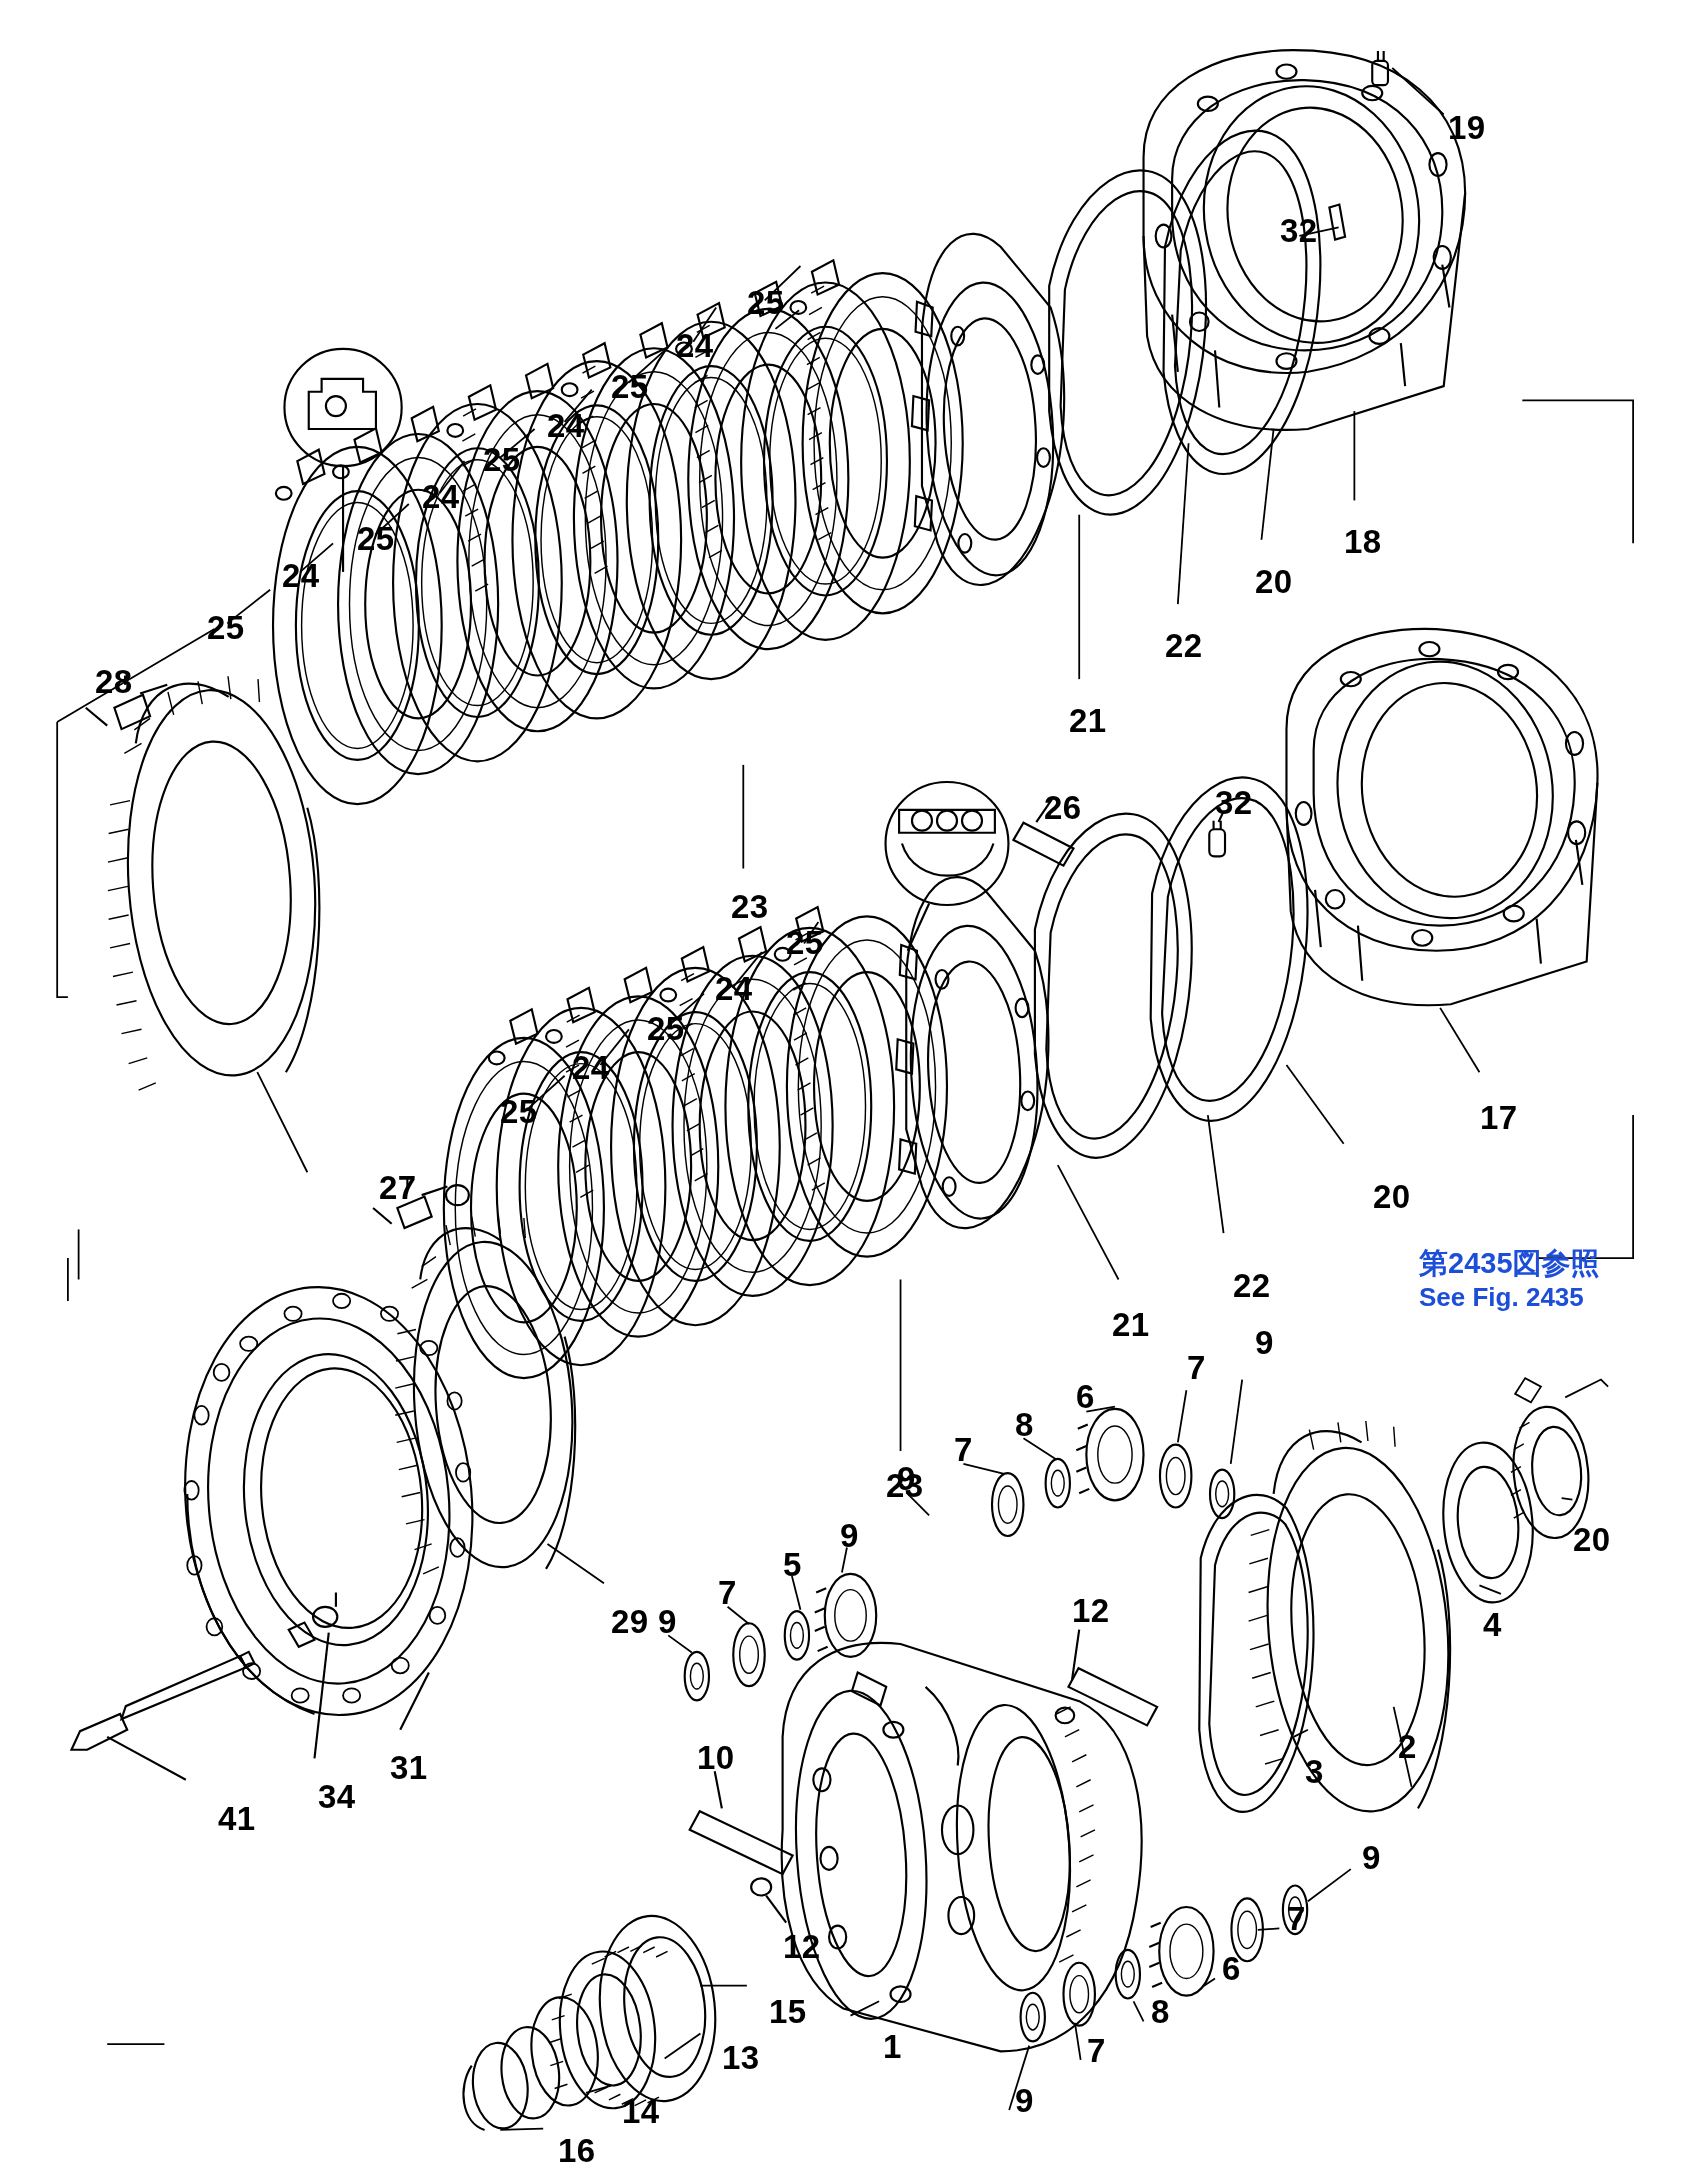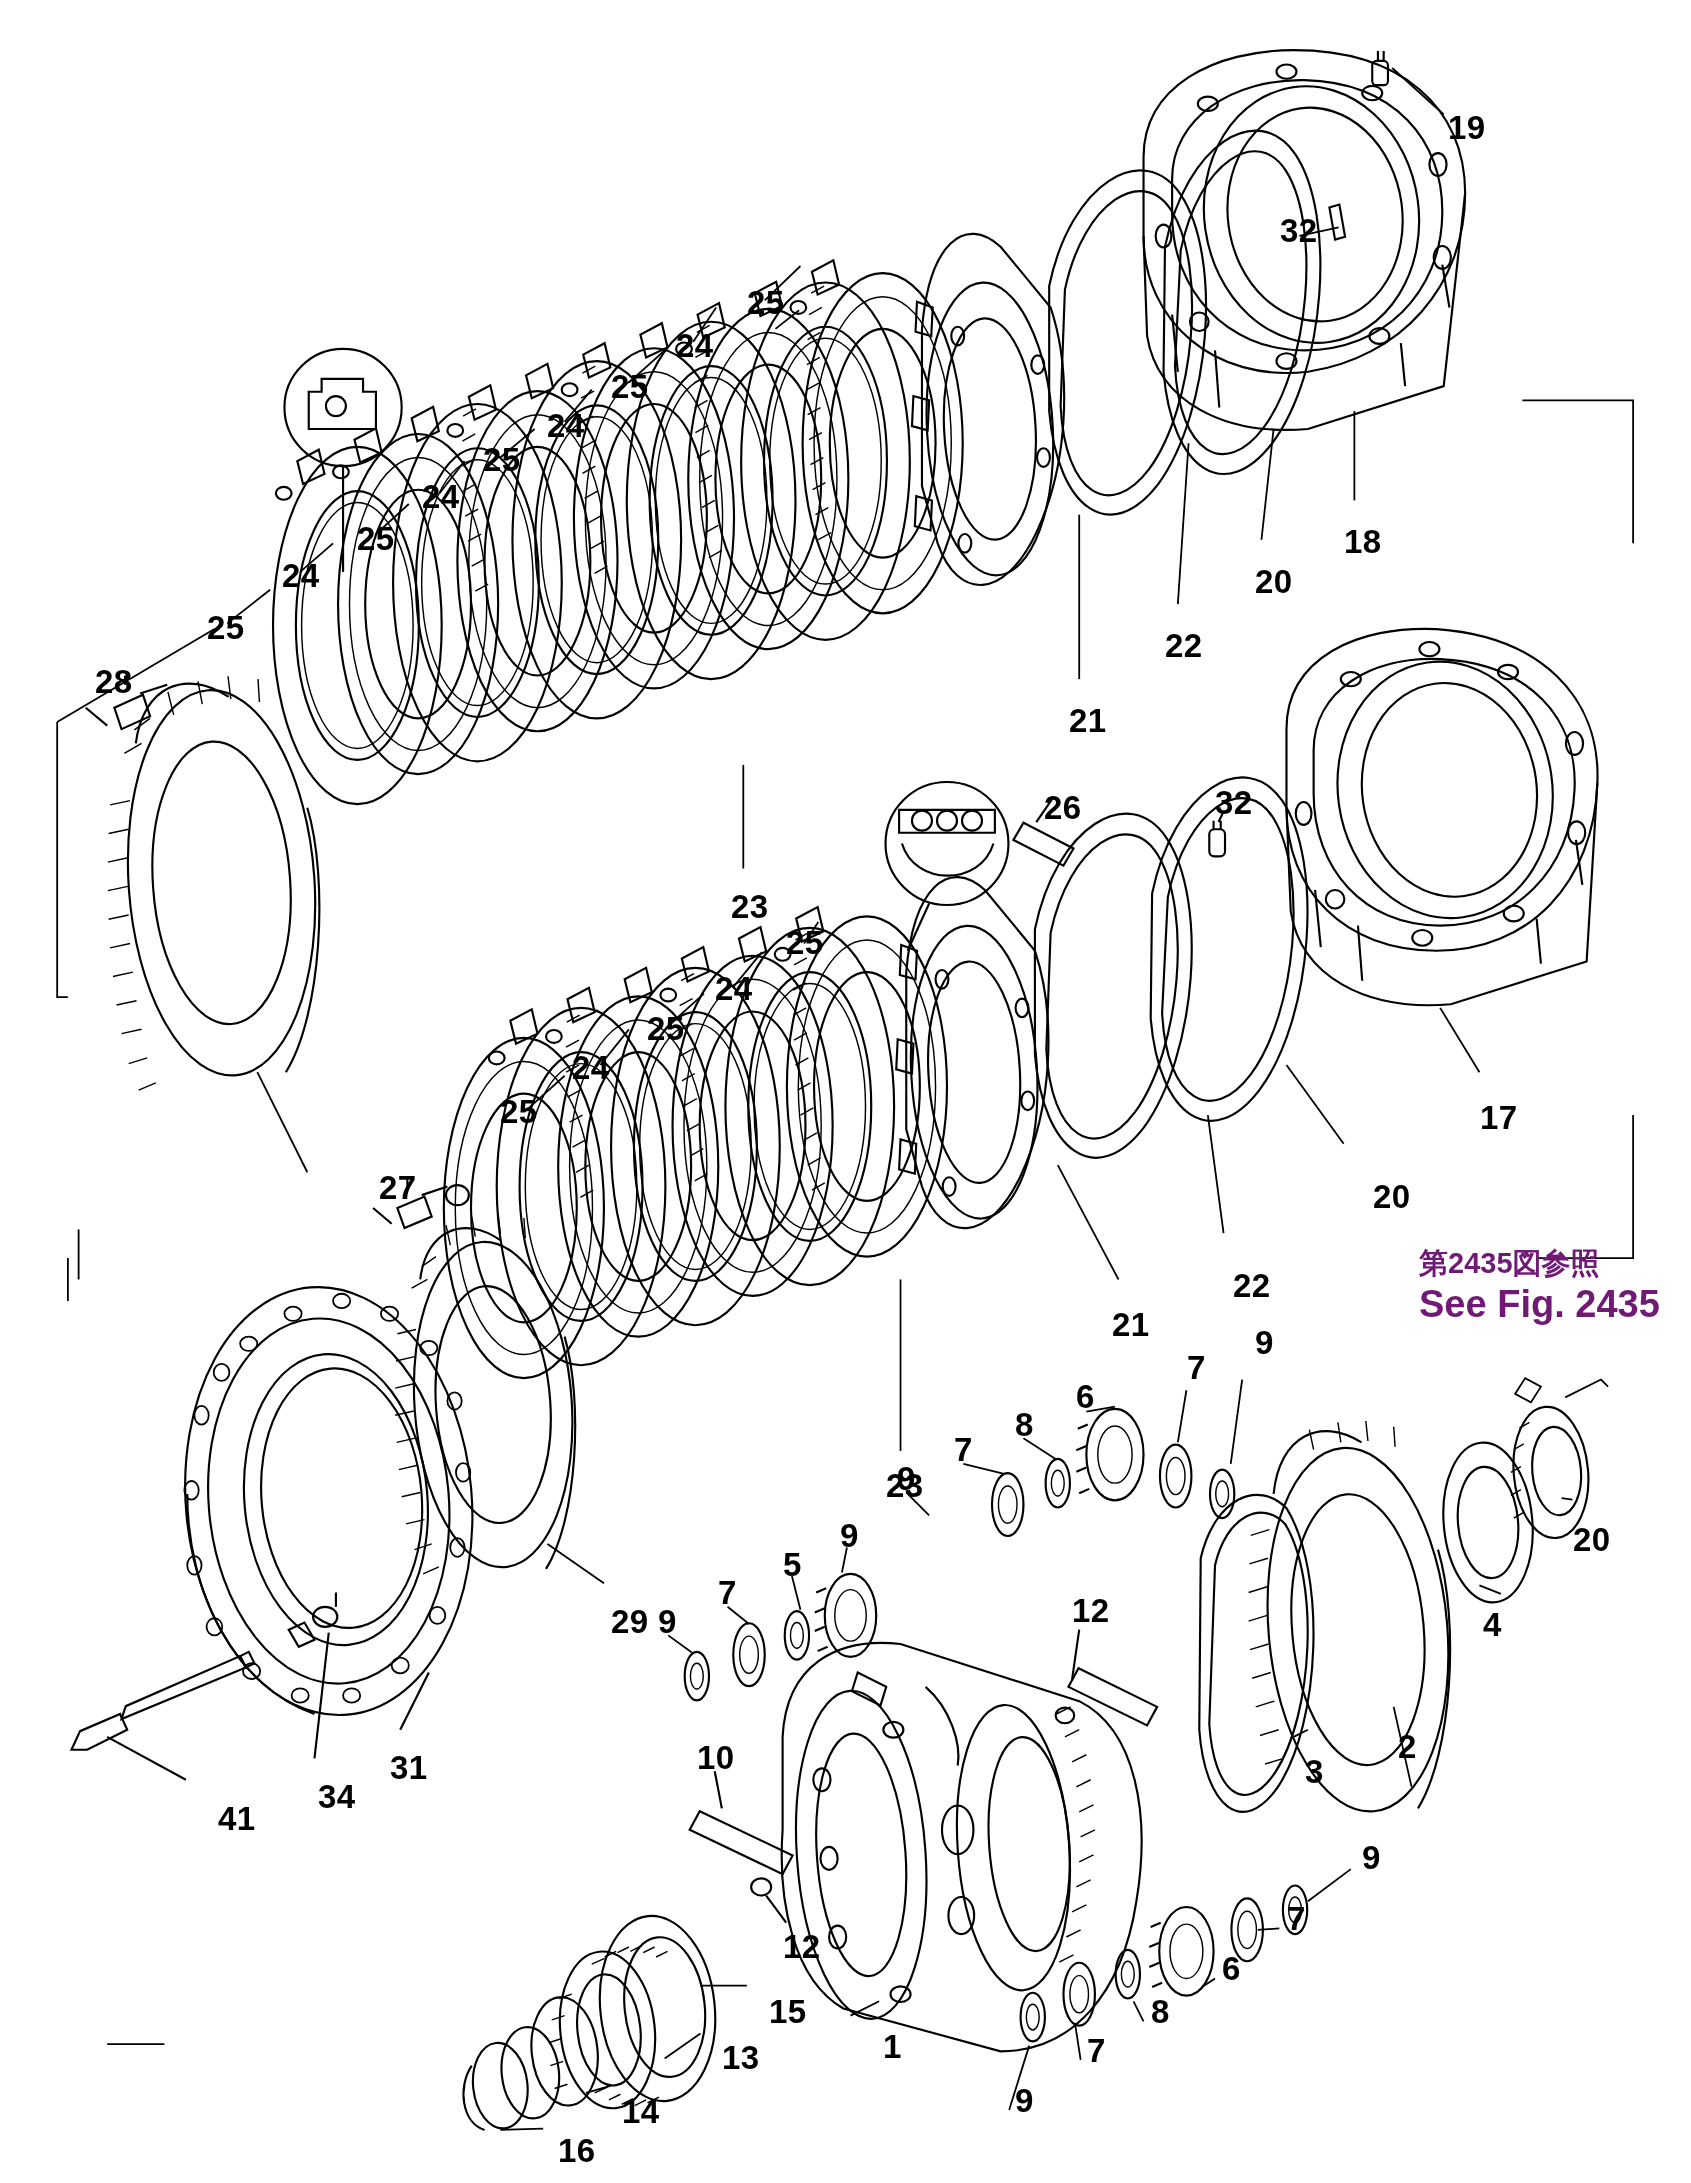--- a/index.html
+++ b/index.html
@@ -33,31 +33,31 @@
     color: #000000;
     line-height: 1;
     white-space: nowrap;
     letter-spacing: 0.4px;
   }
   .note-block {
     position: absolute;
     font-family: "Liberation Sans", sans-serif;
     font-size: 29px;
     font-weight: bold;
-    color: #701a75;
+    color: #1d4ed8;
     line-height: 1.25;
     white-space: nowrap;
   }
   .note-block .ja {
     display: block;
     font-size: 29px;
   }
   .note-block .en {
     display: block;
-    font-size: 38px;
+    font-size: 26px;
   }
 </style>
 </head>
 <body>
 
 <div id="page">
 
   <svg id="diagram-svg" viewBox="0 0 2366 3054" xmlns="http://www.w3.org/2000/svg">
     <defs>
       <g id="clutch-plate-outer">

